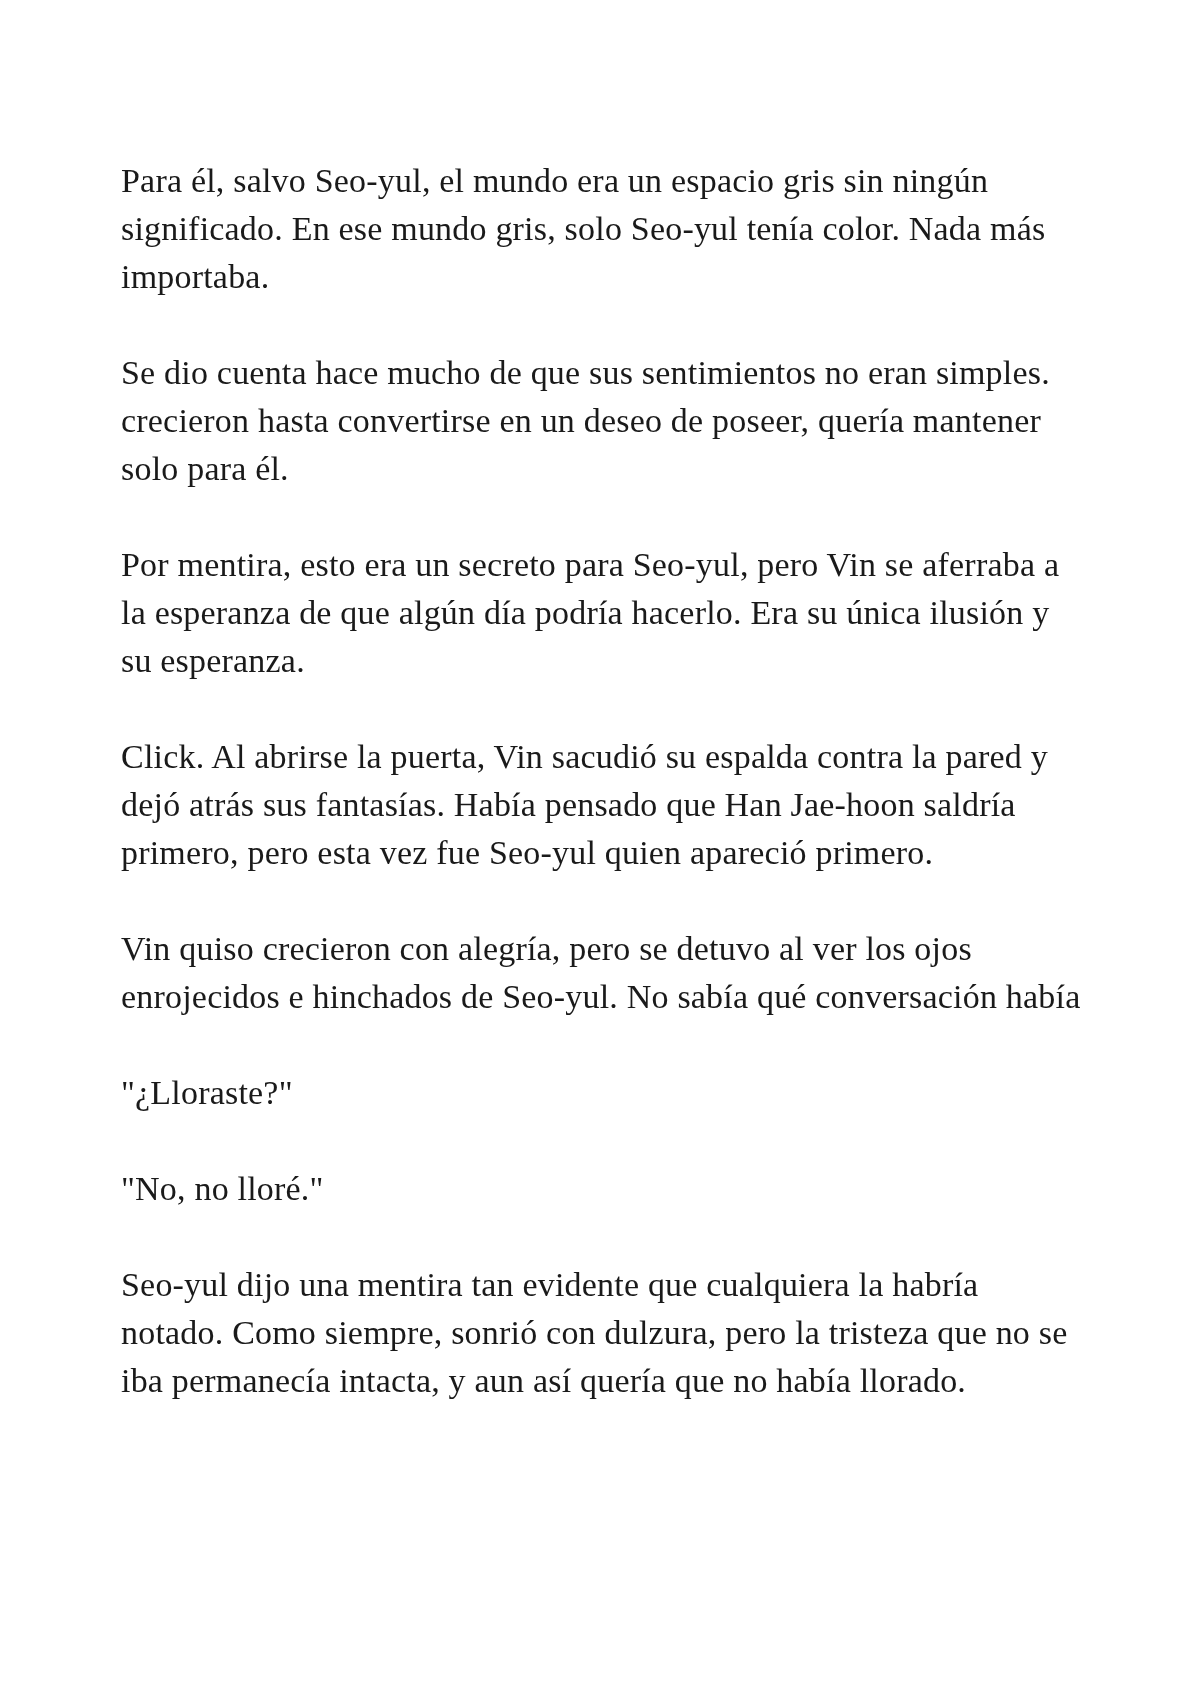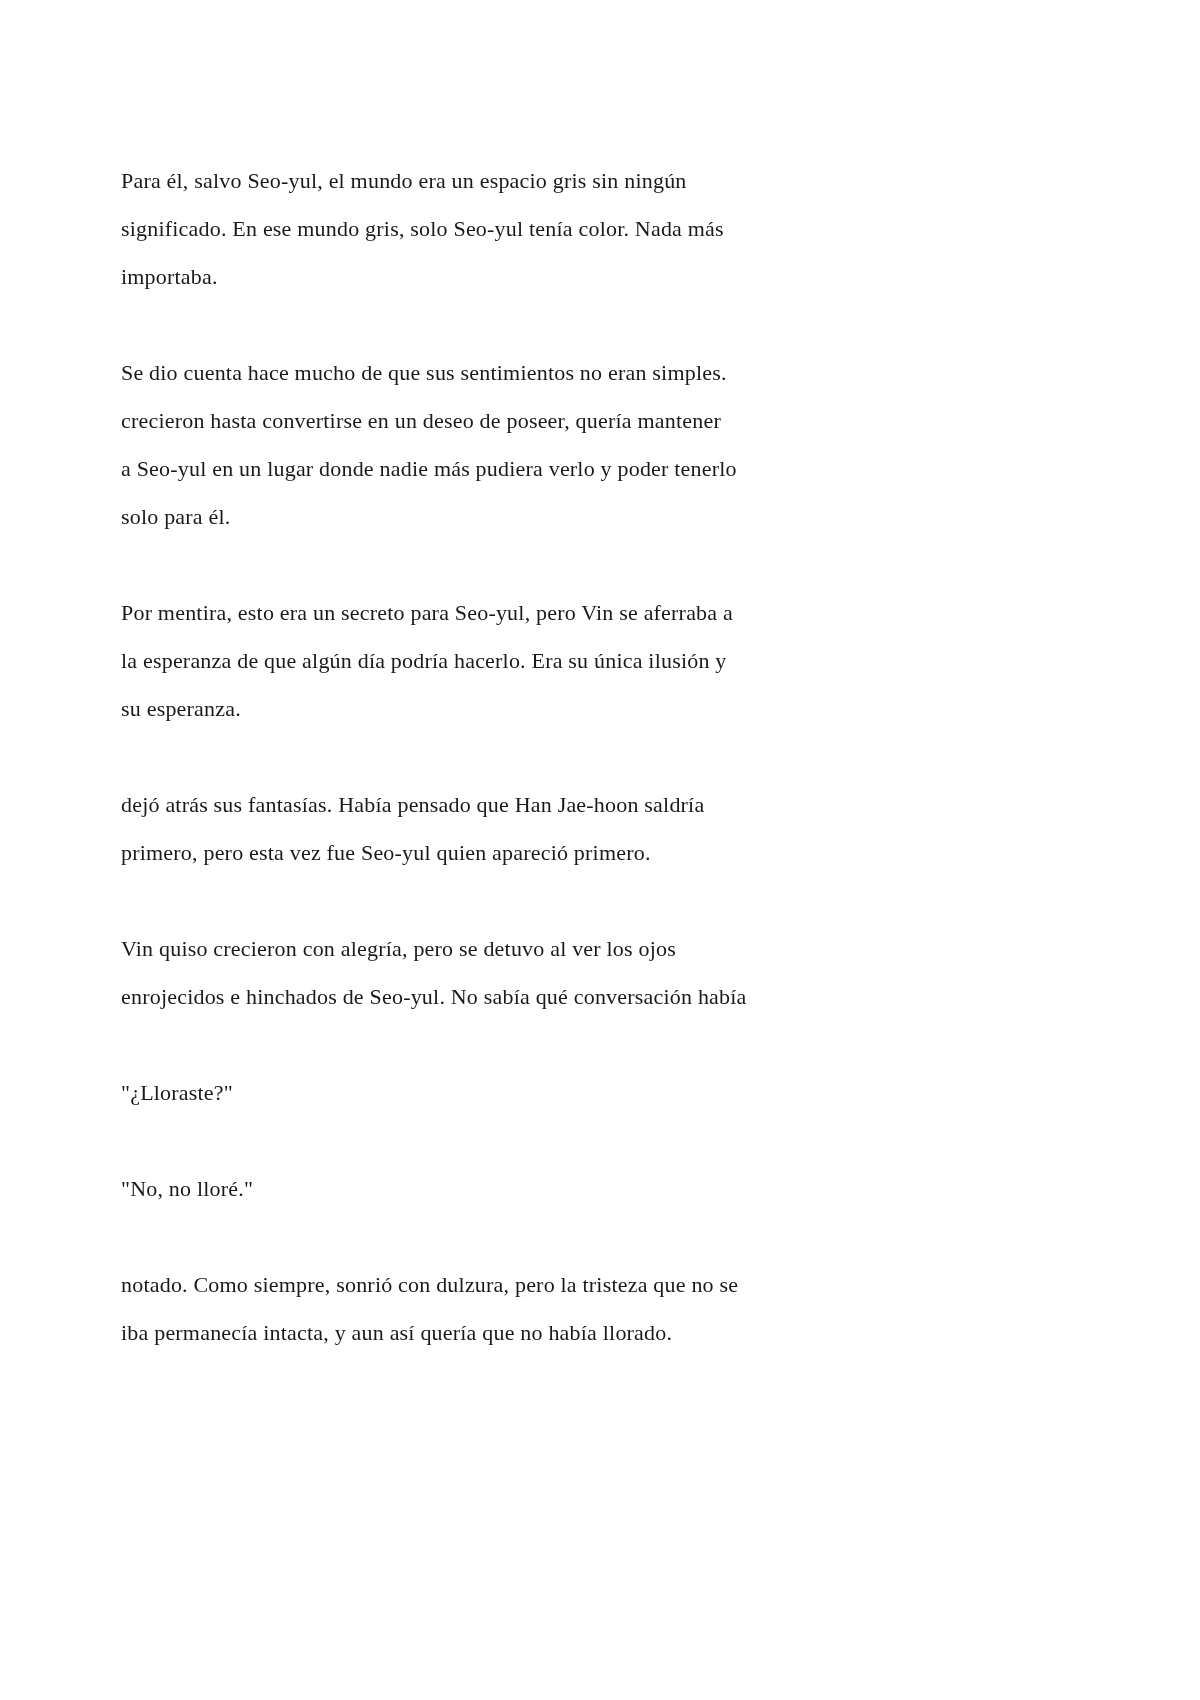--- a/index.html
+++ b/index.html
@@ -20,21 +20,21 @@
       width: 1200px;
       height: 1700px;
       background: #ffffff;
     }
     .text-body {
       position: absolute;
       left: 121px;
       top: 157px;
       width: 1000px;
       font-family: "Liberation Serif", "DejaVu Serif", serif;
-      font-size: 22px;
+      font-size: 34px;
       line-height: 48px;
       color: #1a1a1a;
       letter-spacing: 0.2px;
     }
     .para {
       margin: 0 0 48px 0;
       padding: 0;
     }
     .line {
       display: block;
@@ -50,47 +50,48 @@
 
     <p class="para">
       <span class="line">Para él, salvo Seo-yul, el mundo era un espacio gris sin ningún</span>
       <span class="line">significado. En ese mundo gris, solo Seo-yul tenía color. Nada más</span>
       <span class="line">importaba.</span>
     </p>
 
     <p class="para">
       <span class="line">Se dio cuenta hace mucho de que sus sentimientos no eran simples.</span>
       <span class="line">crecieron hasta convertirse en un deseo de poseer, quería mantener</span>
-      <span class="line">a Seo-yul en un lugar donde nadie más pudiera verlo y poder tenerlo</span>
       <span class="line">solo para él.</span>
     </p>
 
     <p class="para">
       <span class="line">Por mentira, esto era un secreto para Seo-yul, pero Vin se aferraba a</span>
       <span class="line">la esperanza de que algún día podría hacerlo. Era su única ilusión y</span>
       <span class="line">su esperanza.</span>
     </p>
 
     <p class="para">
+      <span class="line">Click. Al abrirse la puerta, Vin sacudió su espalda contra la pared y</span>
       <span class="line">dejó atrás sus fantasías. Había pensado que Han Jae-hoon saldría</span>
       <span class="line">primero, pero esta vez fue Seo-yul quien apareció primero.</span>
     </p>
 
     <p class="para">
       <span class="line">Vin quiso crecieron con alegría, pero se detuvo al ver los ojos</span>
       <span class="line">enrojecidos e hinchados de Seo-yul. No sabía qué conversación había</span>
     </p>
 
     <p class="para">
       <span class="line">"¿Lloraste?"</span>
     </p>
 
     <p class="para">
       <span class="line">"No, no lloré."</span>
     </p>
 
     <p class="para">
+      <span class="line">Seo-yul dijo una mentira tan evidente que cualquiera la habría</span>
       <span class="line">notado. Como siempre, sonrió con dulzura, pero la tristeza que no se</span>
       <span class="line">iba permanecía intacta, y aun así quería que no había llorado.</span>
     </p>
 
   </div>
 </div>
 
 </body></html>

